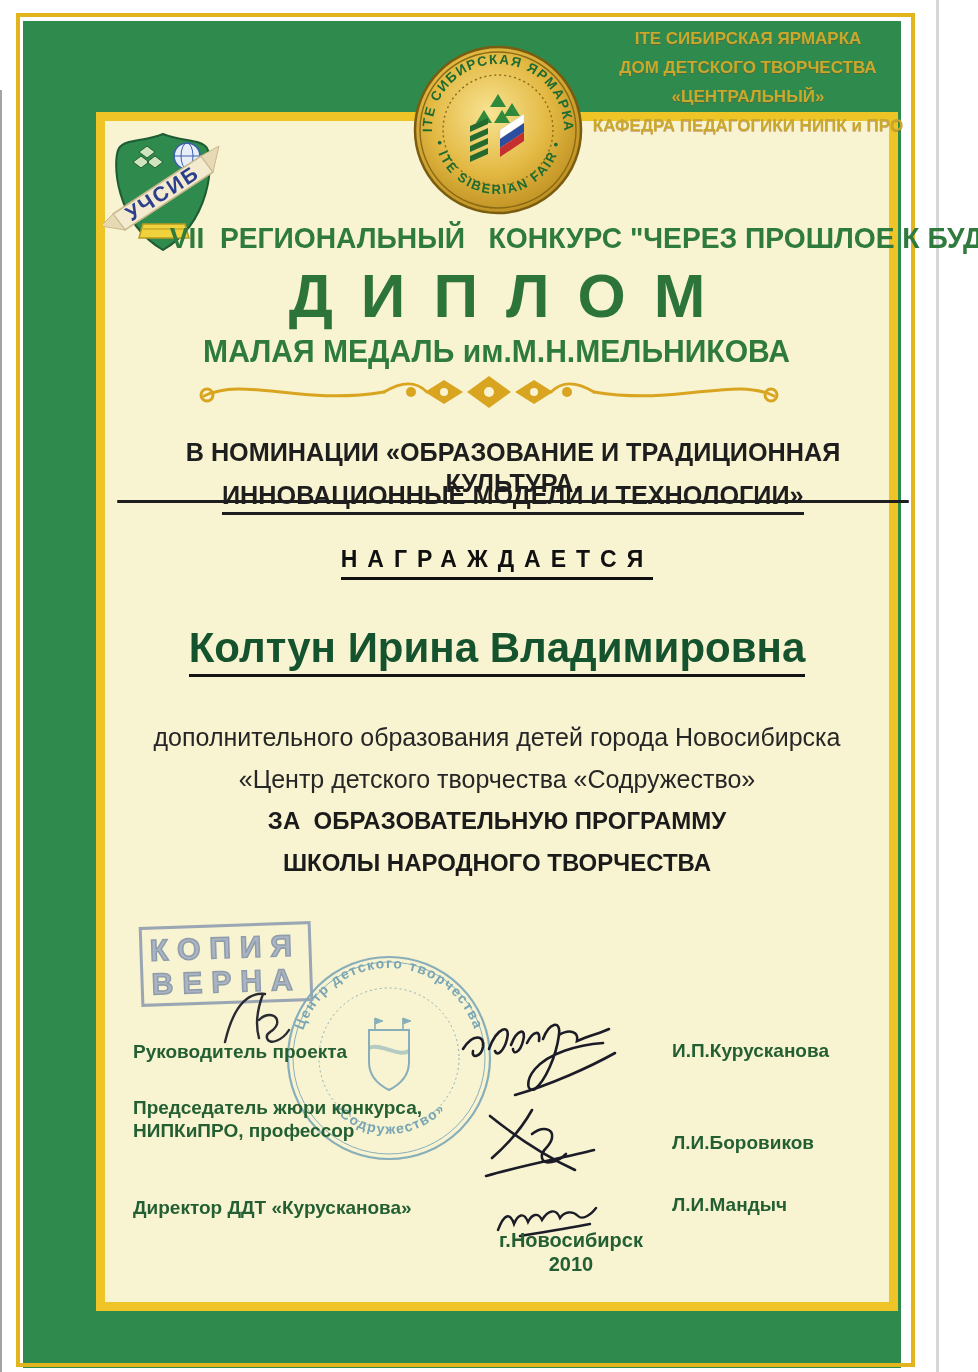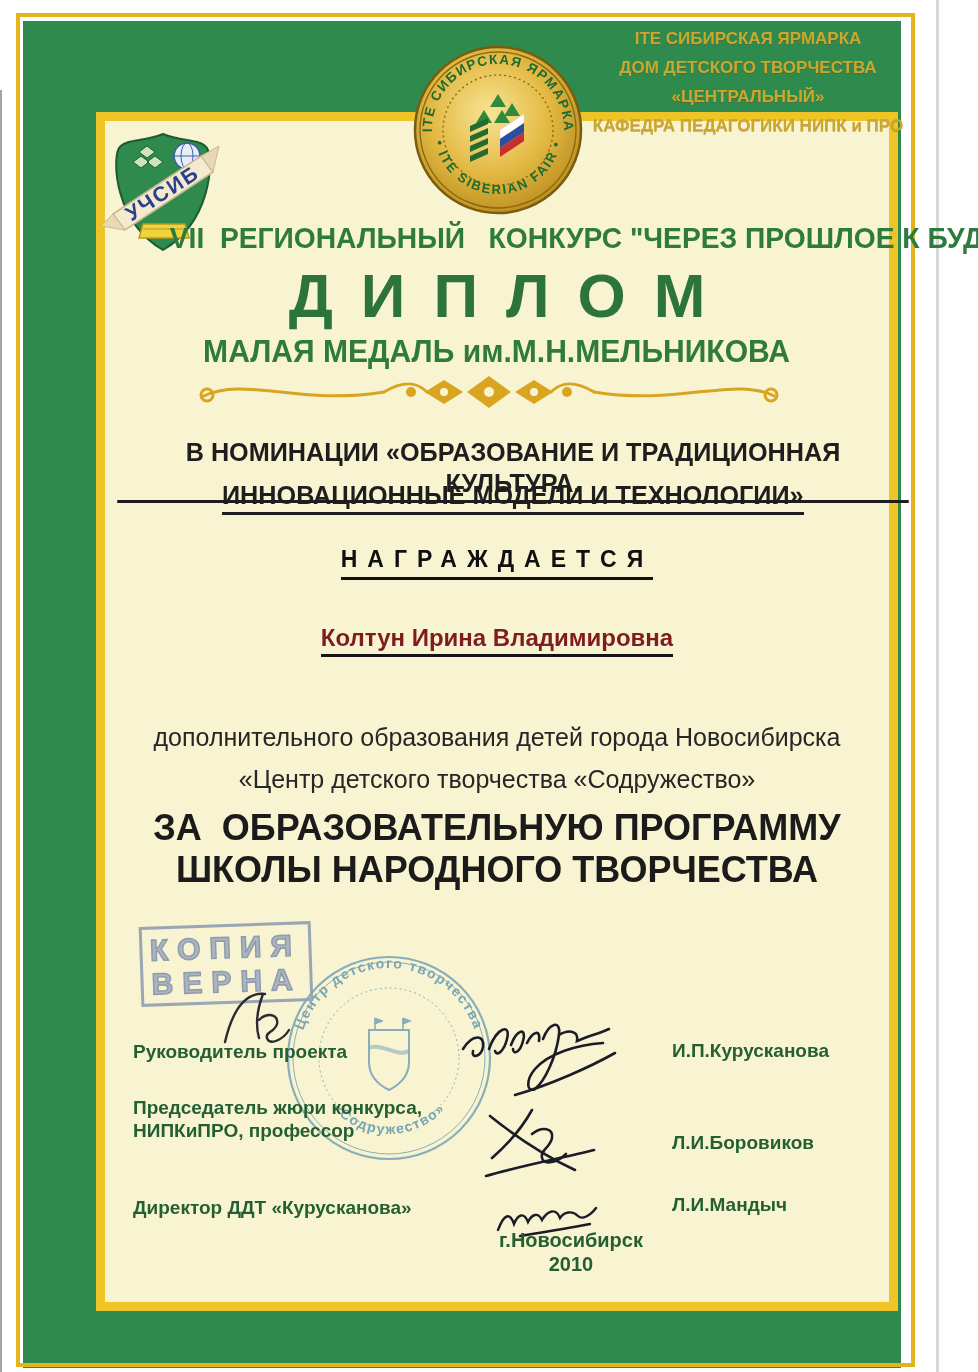--- a/index.html
+++ b/index.html
@@ -32,26 +32,26 @@
   .ornament{left:189px;top:372px;}
 
   .nomin{left:105px;top:437px;width:816px;font-size:26px;font-weight:bold;color:#1e1e1e;}
   .nomin.l2{top:480px;}
   .nomin .u{display:inline-block;border-bottom:3px solid #1e1e1e;padding-bottom:1px;
             transform:scaleX(.97);transform-origin:center;}
 
   .awarded{left:105px;top:546px;width:784px;font-size:23px;font-weight:600;color:#101010;letter-spacing:10px;}
   .awarded .u{display:inline-block;border-bottom:3px solid #101010;padding-bottom:4px;}
 
-  .recipient{left:105px;top:624px;width:784px;font-size:24px;font-weight:bold;color:#7f1d1d;}
+  .recipient{left:105px;top:624px;width:784px;font-size:42px;font-weight:bold;color:#14532d;}
   .recipient .u{display:inline-block;border-bottom:3px solid #141414;padding-bottom:2px;}
 
   .orgline{left:105px;top:0;width:784px;font-size:25px;color:#262626;}
   .o1{top:681px;} .o2{top:723px;} .o3{top:765px;}
-  .reason{left:105px;width:784px;font-size:36px;font-weight:bold;color:#1b1b1b;}
+  .reason{left:105px;width:784px;font-size:24px;font-weight:bold;color:#1b1b1b;}
   .r1{top:807px;} .r2{top:849px;}
 
   
   .copy-stamp{left:140px;top:924px;width:166px;height:70px;border:3px solid #9aa6b4;
               transform:rotate(-2deg);text-align:center;padding-top:4px;
               color:#aab4c2;-webkit-text-stroke:1.5px #8f9cab;
               font-size:30px;font-weight:bold;letter-spacing:9px;line-height:34px;}
   .seal{left:283px;top:952px;opacity:.92;}
   .sig{position:absolute;}
 

